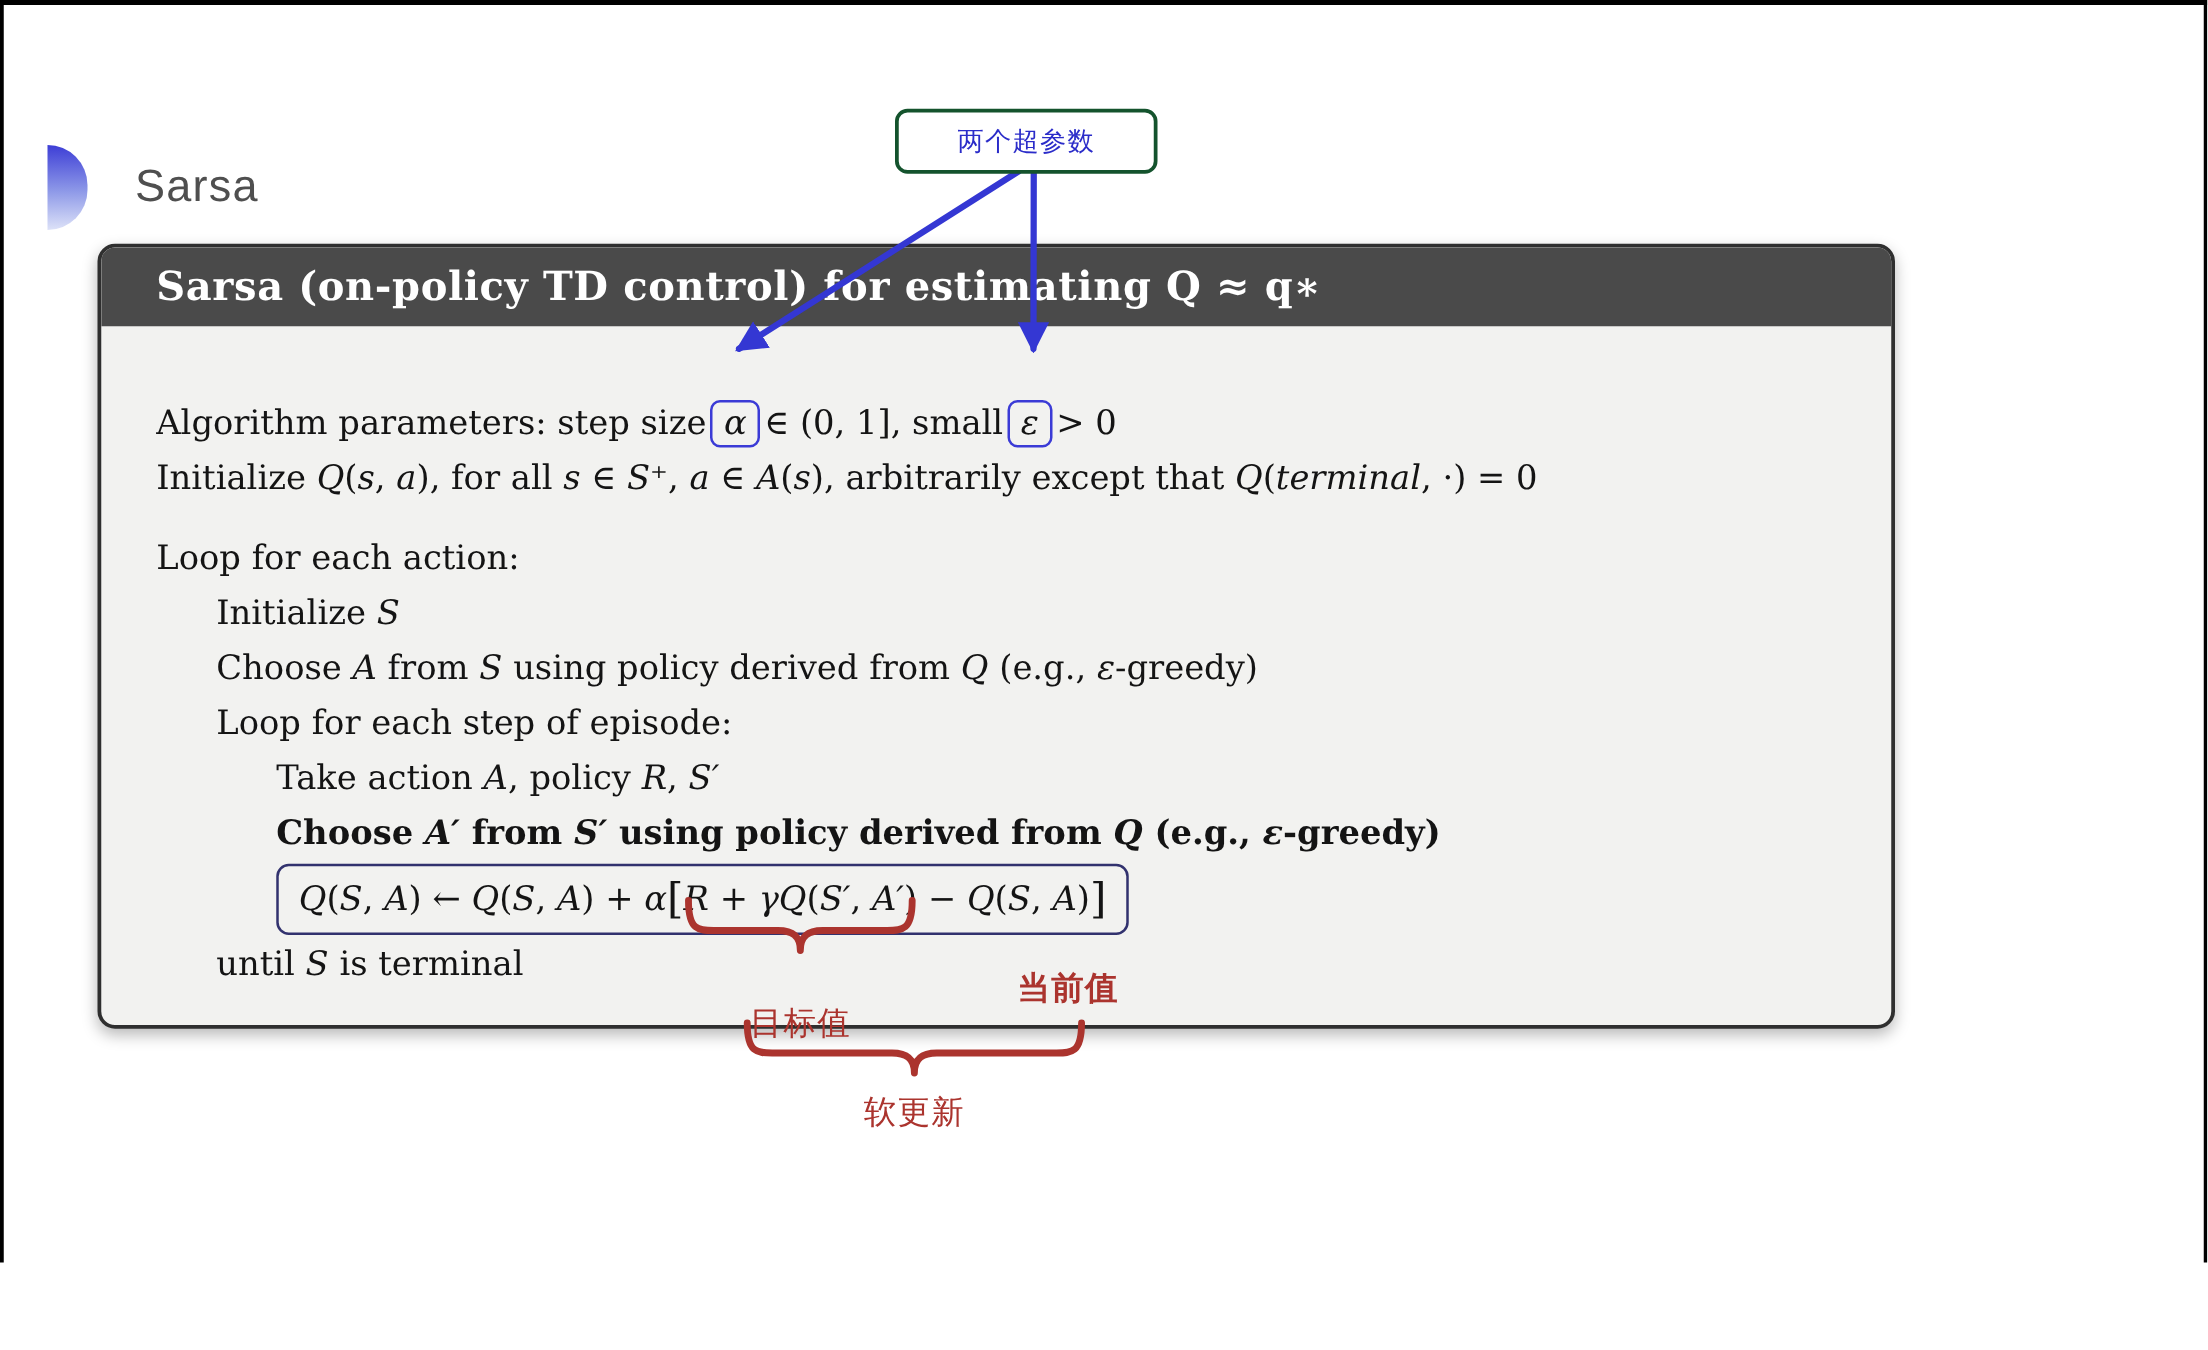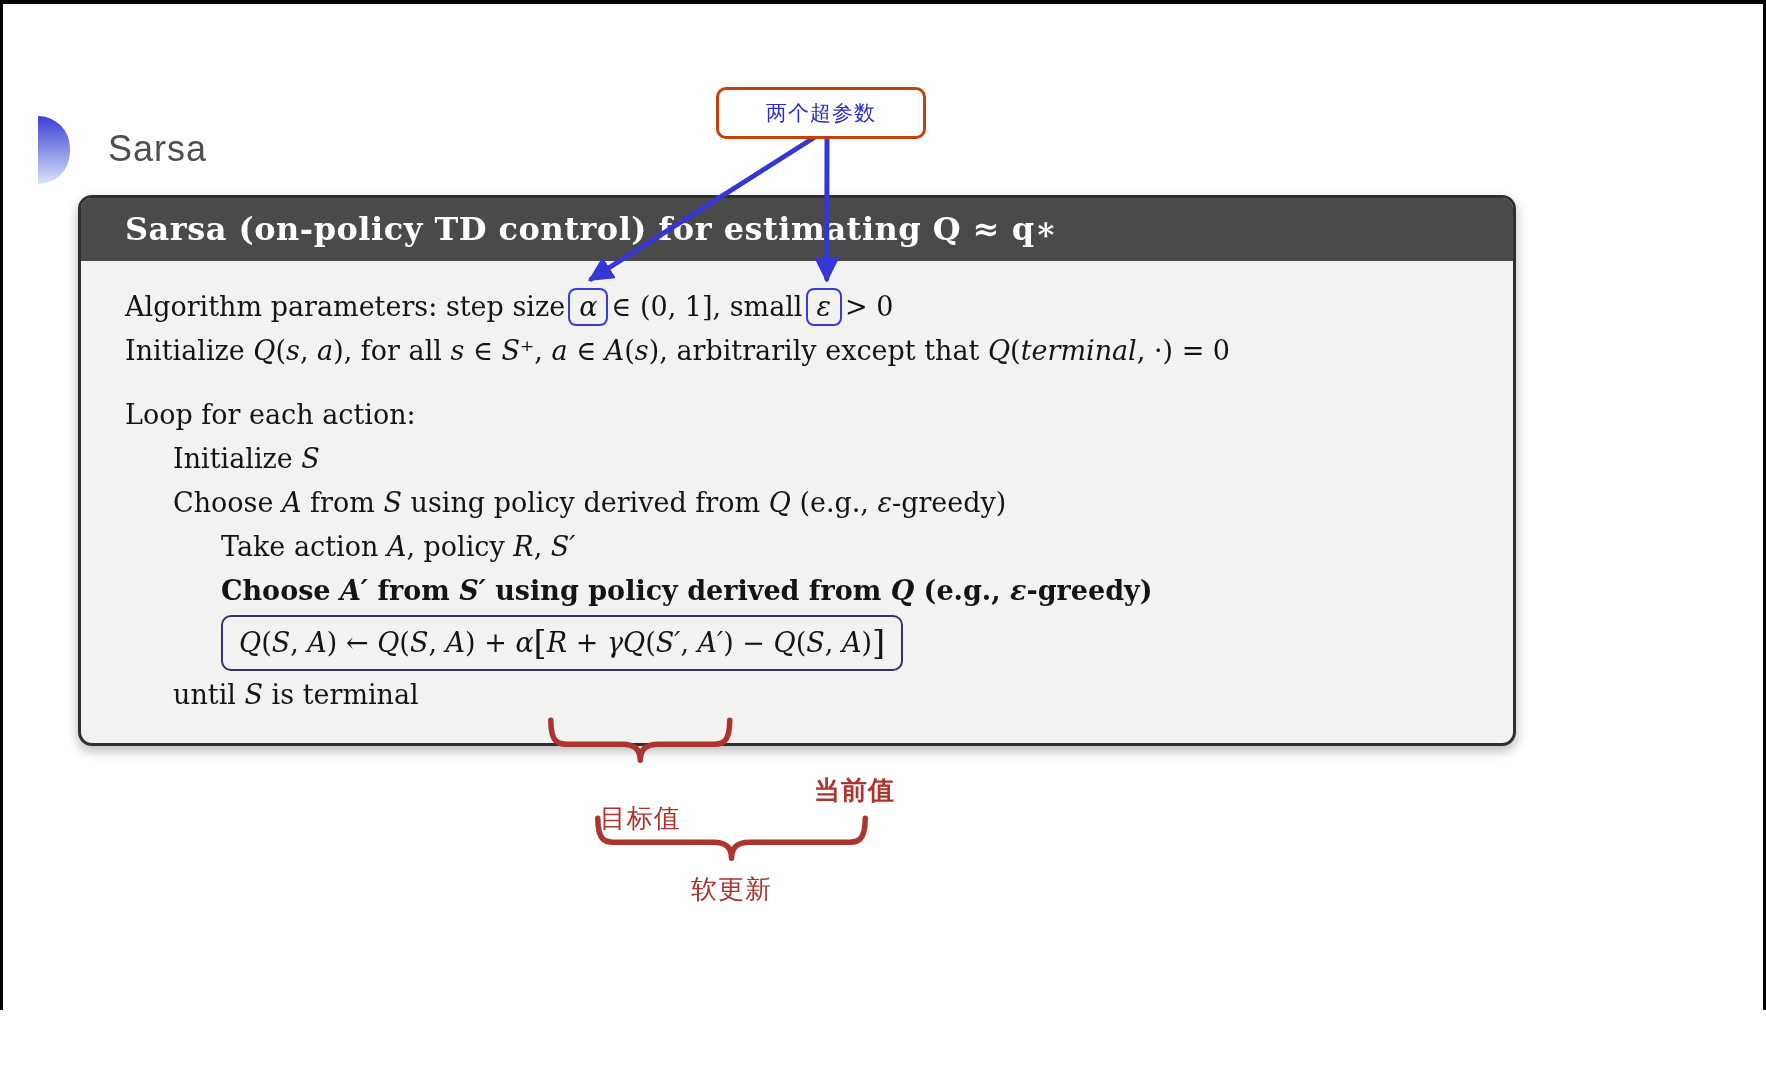--- a/index.html
+++ b/index.html
@@ -22,21 +22,21 @@
   .slide-title{
     position:absolute; left:86px; top:128px;
     font-family:"Liberation Sans", sans-serif; font-size:36px; color:#4f4f4f;
     letter-spacing:1px;
     margin-left:22px;
   }
 
   
   .callout{
     position:absolute; left:716px; top:87px; width:204px; height:46px;
-    border:3px solid #c2410c; border-radius:10px; background:#ffffff;
+    border:3px solid #14532d; border-radius:10px; background:#ffffff;
     display:flex; align-items:center; justify-content:center;
     font-family:"Liberation Sans", sans-serif; font-size:21px; font-weight:500;
     color:#2b2cc9; z-index:7; letter-spacing:1px;
   }
 
   
   .algo-card{
     position:absolute; left:78px; top:195px; width:1432px;
     background:#f2f2f0; border:3px solid #2f2f2f; border-radius:14px;
     box-shadow:0 5px 12px rgba(0,0,0,0.28); z-index:1; overflow:hidden;
@@ -79,25 +79,26 @@
   <div class="title-bullet"></div>
   <div class="slide-title">Sarsa</div>
 
   <div class="callout" id="callout">
     <span>两个超参数</span>
   </div>
 
   <div class="algo-card">
     <div class="algo-header">Sarsa (on-policy TD control) for estimating Q ≈ q∗</div>
     <div class="algo-body" id="algo-body">
-        <div class="algo-line" style="padding-left: 0px;"><span class="seg">Algorithm parameters: step size</span><span class="seg v bb">α</span><span class="seg">∈ (0, 1], small</span><span class="seg v bb">ε</span><span class="seg">&gt; 0</span></div>
+        <div class="algo-line" style="padding-left: 0px; margin-top: 32px;"><span class="seg">Algorithm parameters: step size</span><span class="seg v bb">α</span><span class="seg">∈ (0, 1], small</span><span class="seg v bb">ε</span><span class="seg">&gt; 0</span></div>
         <div class="algo-line" style="padding-left: 0px;"><span class="seg">Initialize </span><span class="seg v">Q</span><span class="seg">(</span><span class="seg v">s</span><span class="seg">, </span><span class="seg v">a</span><span class="seg">), for all </span><span class="seg v">s</span><span class="seg"> ∈ </span><span class="seg v">S</span><span class="seg">⁺</span><span class="seg">, </span><span class="seg v">a</span><span class="seg"> ∈ </span><span class="seg v">A</span><span class="seg">(</span><span class="seg v">s</span><span class="seg">), arbitrarily except that </span><span class="seg v">Q</span><span class="seg">(</span><span class="seg v">terminal</span><span class="seg">, ·) = 0</span></div>
         <div class="algo-line" style="padding-left: 0px; margin-top: 20px;"><span class="seg">Loop for each action:</span></div>
         <div class="algo-line" style="padding-left: 48px;"><span class="seg">Initialize </span><span class="seg v">S</span></div>
         <div class="algo-line" style="padding-left: 48px;"><span class="seg">Choose </span><span class="seg v">A</span><span class="seg"> from </span><span class="seg v">S</span><span class="seg"> using policy derived from </span><span class="seg v">Q</span><span class="seg"> (e.g., </span><span class="seg v">ε</span><span class="seg">-greedy)</span></div>
+        <div class="algo-line" style="padding-left: 48px;"><span class="seg">Loop for each step of episode:</span></div>
         <div class="algo-line" style="padding-left: 96px;"><span class="seg">Take action </span><span class="seg v">A</span><span class="seg">, policy </span><span class="seg v">R</span><span class="seg">, </span><span class="seg v">S′</span></div>
         <div class="algo-line" style="padding-left: 96px; font-weight: bold;"><span class="seg">Choose </span><span class="seg v">A′</span><span class="seg"> from </span><span class="seg v">S′</span><span class="seg"> using policy derived from </span><span class="seg v">Q</span><span class="seg"> (e.g., </span><span class="seg v">ε</span><span class="seg">-greedy)</span></div>
         <div class="algo-line" style="padding-left: 96px;"><span class="eq-box"><span class="seg v">Q</span><span class="seg">(</span><span class="seg v">S</span><span class="seg">, </span><span class="seg v">A</span><span class="seg">) ← </span><span class="seg v">Q</span><span class="seg">(</span><span class="seg v">S</span><span class="seg">, </span><span class="seg v">A</span><span class="seg">) + </span><span class="seg v">α</span><span class="seg big">[</span><span class="seg v">R</span><span class="seg"> + </span><span class="seg v">γ</span><span class="seg v">Q</span><span class="seg">(</span><span class="seg v">S′</span><span class="seg">, </span><span class="seg v">A′</span><span class="seg">)</span><span class="seg"> − </span><span class="seg v">Q</span><span class="seg">(</span><span class="seg v">S</span><span class="seg">, </span><span class="seg v">A</span><span class="seg">)</span><span class="seg big">]</span></span></div>
         <div class="algo-line" style="padding-left: 48px;"><span class="seg">until </span><span class="seg v">S</span><span class="seg"> is terminal</span></div>
       </div>
   </div>
 
   <div class="red-label" id="label-target" style="left: 599.766px; top: 801px;">目标值</div>
   <div class="red-label" id="label-current" style="left: 814px; top: 773.359px; font-weight: bold;">当前值</div>
   <div class="red-label" id="label-soft" style="left: 691.008px; top: 872.359px;">软更新</div>

